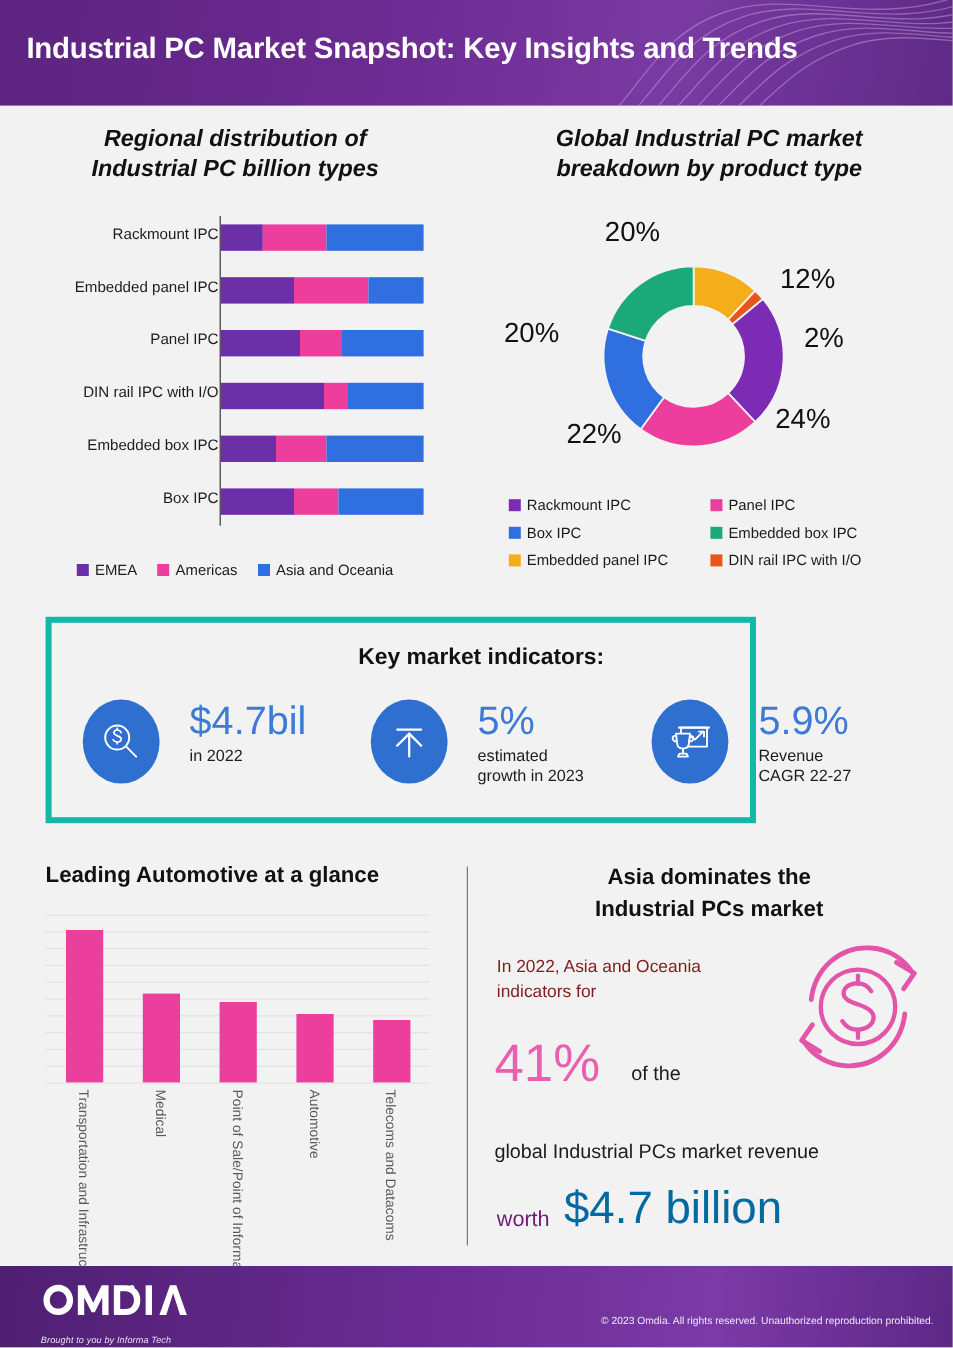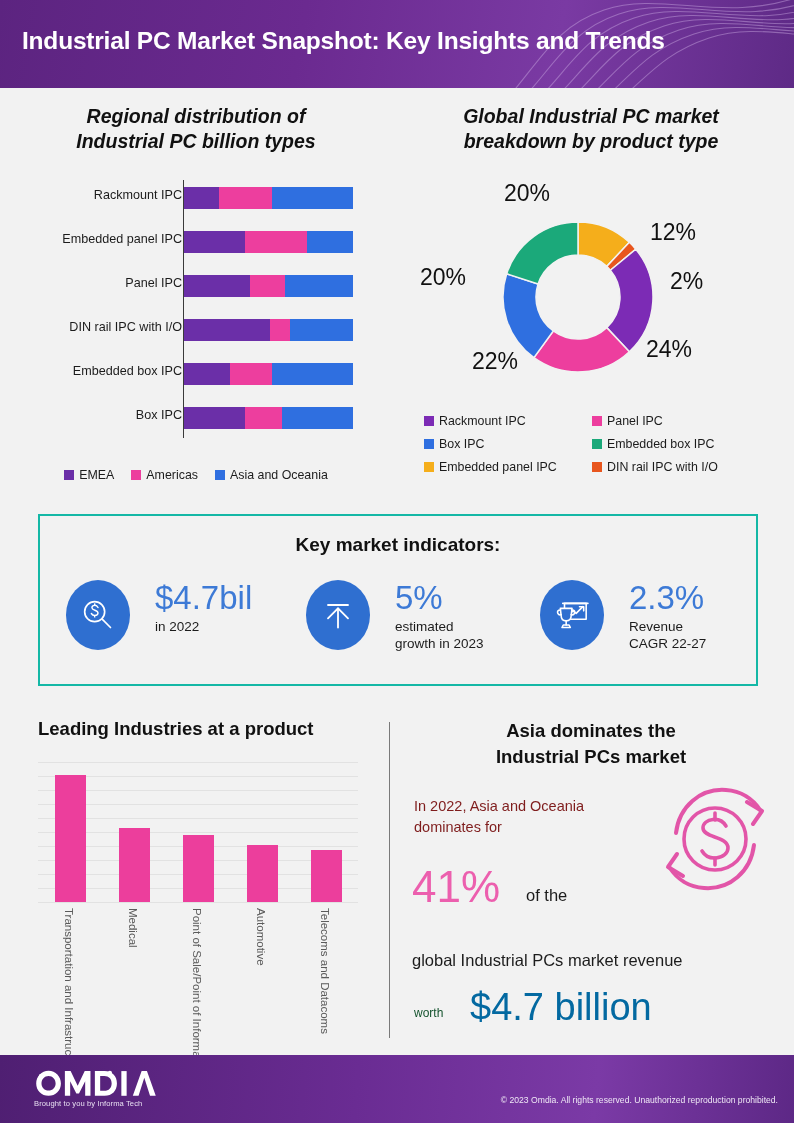--- a/index.html
+++ b/index.html
@@ -54,22 +54,22 @@
     position:absolute;font-size:23px;color:#111;font-weight:normal;white-space:nowrap;
   }
   .donut-legend{
     position:absolute;left:424px;top:414px;width:340px;
     display:grid;grid-template-columns:168px 1fr;row-gap:9px;
     font-size:12.4px;color:#1c1c1c;
   }
 
   
   .kpi-panel{
-    position:absolute;left:38px;top:514px;width:720px;height:172px;
-    border:2px solid #14b8a6;background:#f2f2f2;box-sizing:border-box;
+    position:absolute;left:38px;top:514px;width:592px;height:172px;
+    border:5px solid #14b8a6;background:#f2f2f2;box-sizing:border-box;
   }
   .kpi-title{
     position:absolute;left:0;top:18px;width:716px;text-align:center;
     font-size:19px;font-weight:bold;color:#111;
   }
   .kpi-row{position:absolute;left:0;top:64px;width:716px;height:100px;}
   .kpi{position:absolute;top:0;display:flex;align-items:flex-start;gap:12px;}
   .kpi-icon{
     width:64px;height:70px;border-radius:50%;background:#2f6fd0;
     display:flex;align-items:center;justify-content:center;flex:0 0 auto;
@@ -99,33 +99,33 @@
   .divider{position:absolute;left:389px;top:722px;width:1px;height:316px;background:#7a7a7a;}
   .asia-wrap{position:absolute;left:398px;top:718px;width:386px;height:320px;}
   .asia-title{
     position:absolute;left:0;top:0;width:386px;text-align:center;
     font-size:18.5px;font-weight:bold;color:#111;line-height:26px;
   }
   .asia-line1{position:absolute;left:16px;top:78px;width:230px;font-size:14.5px;color:#7f1d1d;line-height:21px;}
   .asia-41{position:absolute;left:14px;top:146px;font-size:44px;color:#ec5fae;line-height:46px;}
   .asia-ofthe{position:absolute;left:128px;top:168px;font-size:16.5px;color:#1c1c1c;}
   .asia-line3{position:absolute;left:14px;top:233px;font-size:16.5px;color:#1c1c1c;white-space:nowrap;}
-  .asia-worth{position:absolute;left:16px;top:288px;font-size:12px;color:#14532d;}
+  .asia-worth{position:absolute;left:16px;top:288px;font-size:18px;color:#701a75;}
   .asia-47{position:absolute;left:72px;top:268px;font-size:38px;color:#0369a1;line-height:42px;white-space:nowrap;}
   .asia-icon{position:absolute;right:6px;top:58px;width:126px;height:126px;}
 
   
   .footer{
     position:absolute;left:0;top:1055px;width:794px;height:68px;
     background:linear-gradient(95deg,#4f1f72 0%,#6a2c93 45%,#7b3aa6 75%,#5d2886 100%);
   }
   .logo{position:absolute;left:34px;top:13px;}
   .logo-mark{height:30px;display:block;}
   .logo-sub{
-    margin-top:1px;color:#e9dff2;font-size:7.6px;letter-spacing:.1px;white-space:nowrap;
+    margin-top:14px;color:#e9dff2;font-size:7.6px;letter-spacing:.1px;white-space:nowrap;font-style:italic;
   }
   .copyright{
     position:absolute;right:16px;top:40px;
     color:#efe7f5;font-size:8.6px;white-space:nowrap;
   }
 </style>
 </head>
 <body>
 
 <div class="page">
@@ -315,30 +315,30 @@
          <path d="M33,14 L38,14 L38,19"></path>
          <path d="M10,16 L24,16 L23,25 C23,29 21,31 17,31 C13,31 11,29 11,25 Z" fill="#2f6fd0"></path>
          <path d="M10,18 C7,18 6,20 7,22 C8,24 10,24 11,23.5"></path>
          <path d="M24,18 C27,18 28,20 27,22 C26,24 24,24 23,23.5"></path>
          <line x1="17" y1="31" x2="17" y2="36"></line>
          <path d="M12,39 L22,39 L20.5,36 L13.5,36 Z"></path>
        </g>
             </svg>
           </div>
           <div class="kpi-text">
-            <div class="kpi-big">2.3%</div>
+            <div class="kpi-big">5.9%</div>
             <div class="kpi-sub">Revenue</div>
             <div class="kpi-sub" style="margin-top: 0px;">CAGR 22-27</div>
           </div>
         </div>
       </div>
   </div>
 
   <div class="col-wrap">
-    <div class="col-title">Leading Industries at a product</div>
+    <div class="col-title">Leading Automotive at a glance</div>
     <div class="col-plot" id="col-plot">
         <div class="grid-line" style="top: 140px;"></div>
         <div class="grid-line" style="top: 126px;"></div>
         <div class="grid-line" style="top: 112px;"></div>
         <div class="grid-line" style="top: 98px;"></div>
         <div class="grid-line" style="top: 84px;"></div>
         <div class="grid-line" style="top: 70px;"></div>
         <div class="grid-line" style="top: 56px;"></div>
         <div class="grid-line" style="top: 42px;"></div>
         <div class="grid-line" style="top: 28px;"></div>
@@ -363,21 +363,21 @@
 
   <div class="divider"></div>
 
   <div class="asia-wrap">
     <div class="asia-title">
       <div>Asia dominates the</div>
       <div>Industrial PCs market</div>
     </div>
     <div class="asia-line1">
       <div>In 2022, Asia and Oceania</div>
-      <div>dominates for</div>
+      <div>indicators for</div>
     </div>
     <div class="asia-41">41%</div>
     <div class="asia-ofthe">of the</div>
     <div class="asia-line3">global Industrial PCs market revenue</div>
     <div class="asia-worth">worth</div>
     <div class="asia-47">$4.7 billion</div>
     <svg class="asia-icon" viewBox="0 0 126 126">
       <g fill="none" stroke="#e255a8" stroke-width="3.6" stroke-linecap="round">
         <circle cx="63" cy="63" r="31"></circle>
         <path d="M74,50 C71,45 66,43 61,43.5 C55,44 51,47.5 51,52 C51,62 76,60 76,72 C76,77 71,81.5 64,82 C58,82.5 53,80 50,75"></path>

